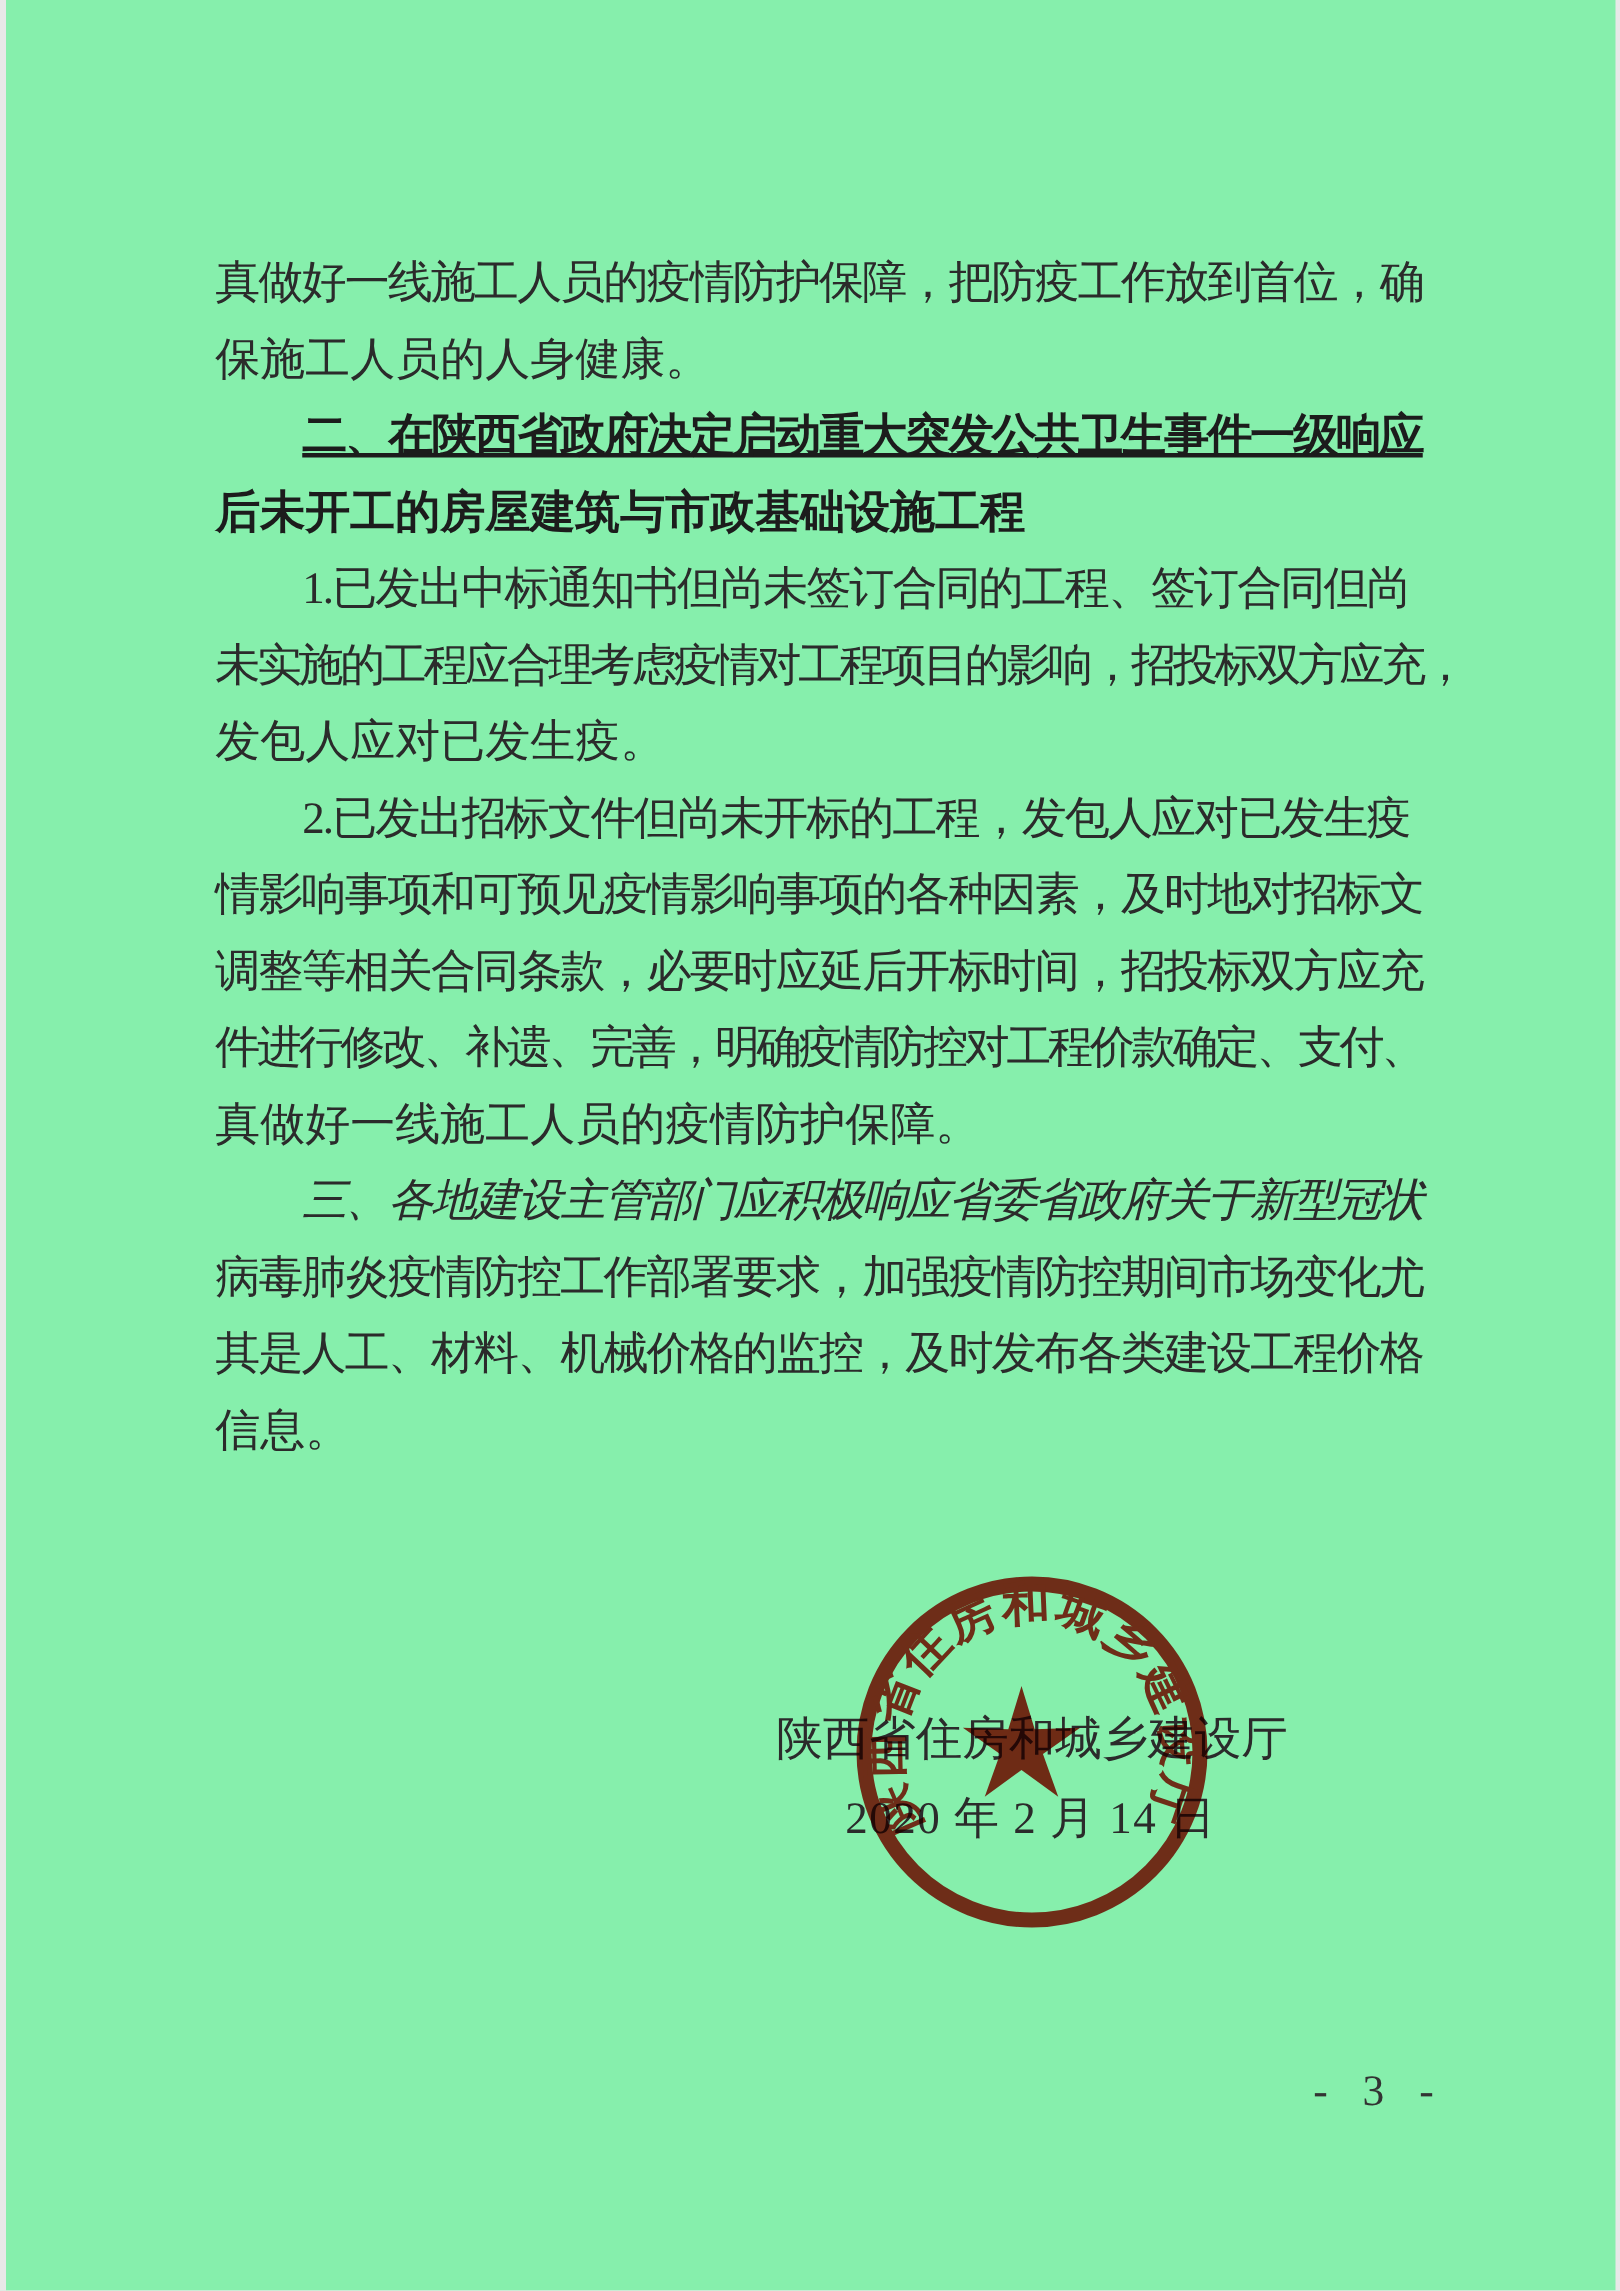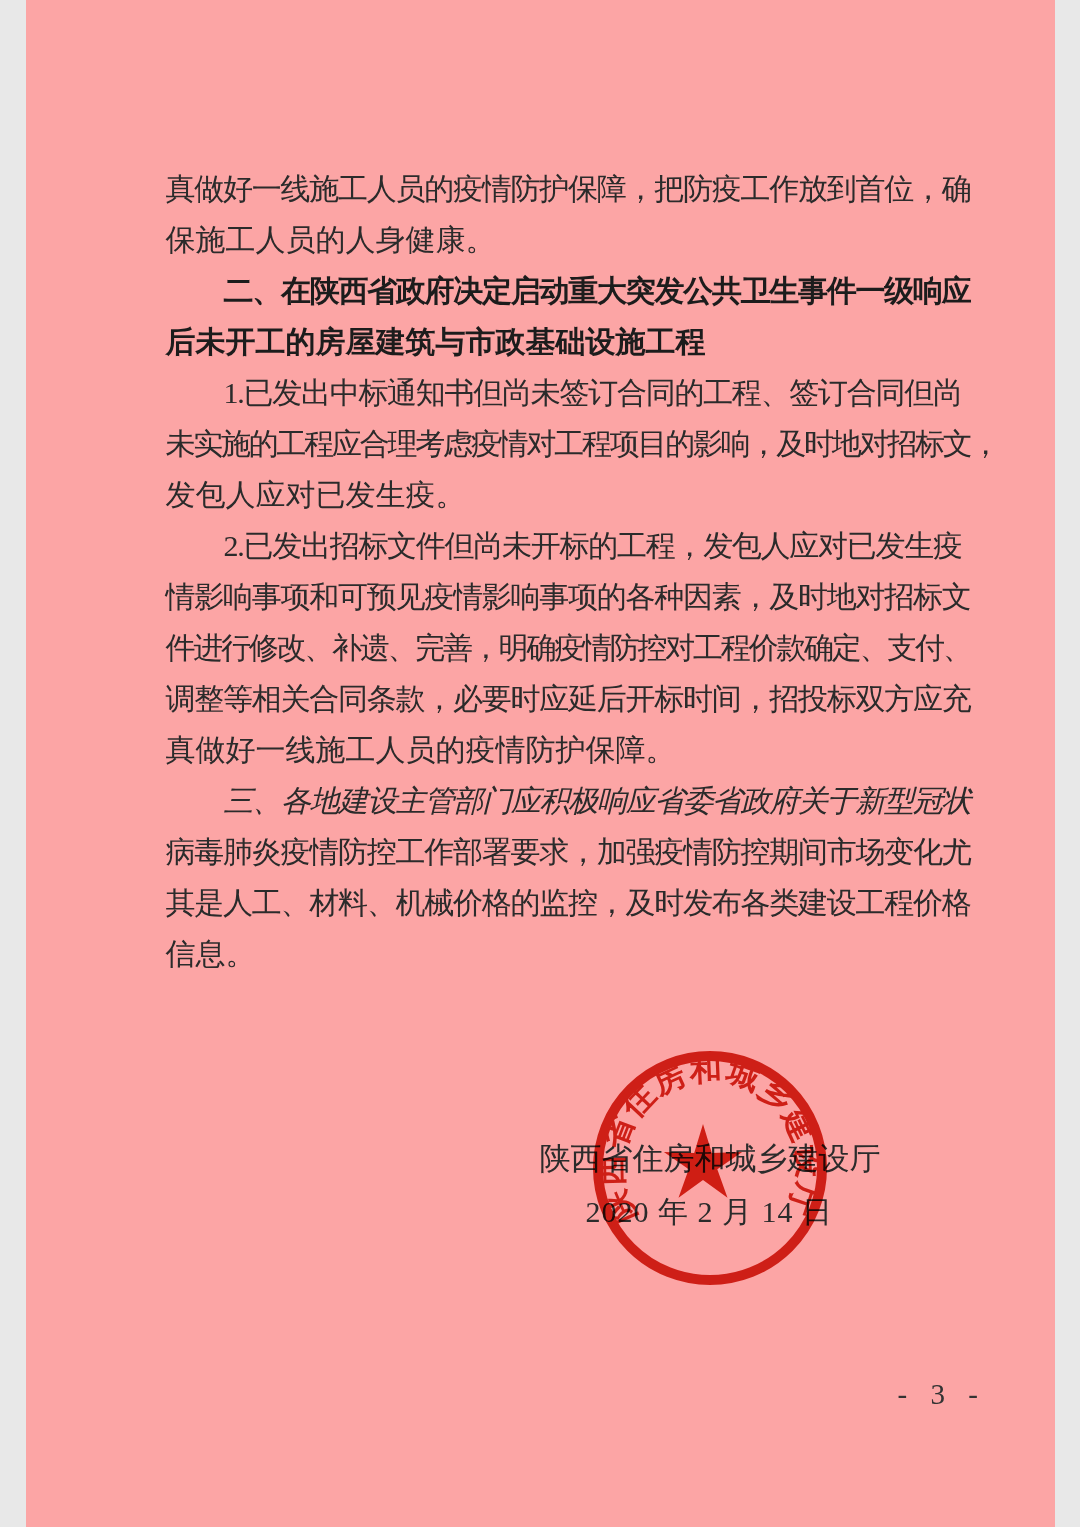--- a/index.html
+++ b/index.html
@@ -1,24 +1,25 @@
 <!DOCTYPE html>
 <html><head>
 <meta charset="utf-8">
 <style>
   html,body { margin:0; padding:0; background:#e8e8e8; }
   .page {
     position: relative;
     width: 1029px;
     height: 1527px;
     margin: 0 auto;
-    background: #fca5a5;
+    background: #86efac;
     font-family: "Liberation Serif", "DejaVu Serif", serif;
     color: #262626;
     overflow: hidden;
+    padding-left: 44px;
   }
   .doc-body {
     position: absolute;
     left: 140px;
     top: 163px;
     width: 805px;
   }
   .doc-line {
     height: 51px;
     line-height: 51px;
@@ -73,29 +74,29 @@
   }
 </style>
 </head>
 <body>
 
 <div class="page">
 
   <div class="doc-body">
       <div class="doc-line" style="letter-spacing: -1.25px;">真做好一线施工人员的疫情防护保障，把防疫工作放到首位，确</div>
       <div class="doc-line">保施工人员的人身健康。</div>
-      <div class="doc-line bold indent" style="letter-spacing: -1.27px;">二、在陕西省政府决定启动重大突发公共卫生事件一级响应</div>
+      <div class="doc-line bold indent" style="letter-spacing: -1.27px; text-decoration: underline;">二、在陕西省政府决定启动重大突发公共卫生事件一级响应</div>
       <div class="doc-line bold">后未开工的房屋建筑与市政基础设施工程</div>
       <div class="doc-line indent" style="letter-spacing: -1.27px;">1.已发出中标通知书但尚未签订合同的工程、签订合同但尚</div>
-      <div class="doc-line" style="letter-spacing: -2.24px;">未实施的工程应合理考虑疫情对工程项目的影响，及时地对招标文，</div>
+      <div class="doc-line" style="letter-spacing: -2.24px;">未实施的工程应合理考虑疫情对工程项目的影响，招投标双方应充，</div>
       <div class="doc-line">发包人应对已发生疫。</div>
       <div class="doc-line indent" style="letter-spacing: -1.27px;">2.已发出招标文件但尚未开标的工程，发包人应对已发生疫</div>
       <div class="doc-line" style="letter-spacing: -1.25px;">情影响事项和可预见疫情影响事项的各种因素，及时地对招标文</div>
+      <div class="doc-line" style="letter-spacing: -1.25px;">调整等相关合同条款，必要时应延后开标时间，招投标双方应充</div>
       <div class="doc-line" style="letter-spacing: -2.24px;">件进行修改、补遗、完善，明确疫情防控对工程价款确定、支付、</div>
-      <div class="doc-line" style="letter-spacing: -1.25px;">调整等相关合同条款，必要时应延后开标时间，招投标双方应充</div>
       <div class="doc-line">真做好一线施工人员的疫情防护保障。</div>
       <div class="doc-line indent" style="letter-spacing: -1.27px; font-style: italic;">三、各地建设主管部门应积极响应省委省政府关于新型冠状</div>
       <div class="doc-line" style="letter-spacing: -1.25px; text-align: center;">病毒肺炎疫情防控工作部署要求，加强疫情防控期间市场变化尤</div>
       <div class="doc-line" style="letter-spacing: -1.25px;">其是人工、材料、机械价格的监控，及时发布各类建设工程价格</div>
       <div class="doc-line">信息。</div>
     </div>
 
   <div class="signature-org">陕西省住房和城乡建设厅</div>
 
   <div class="signature-date">2020 年 2 月 14 日</div>

